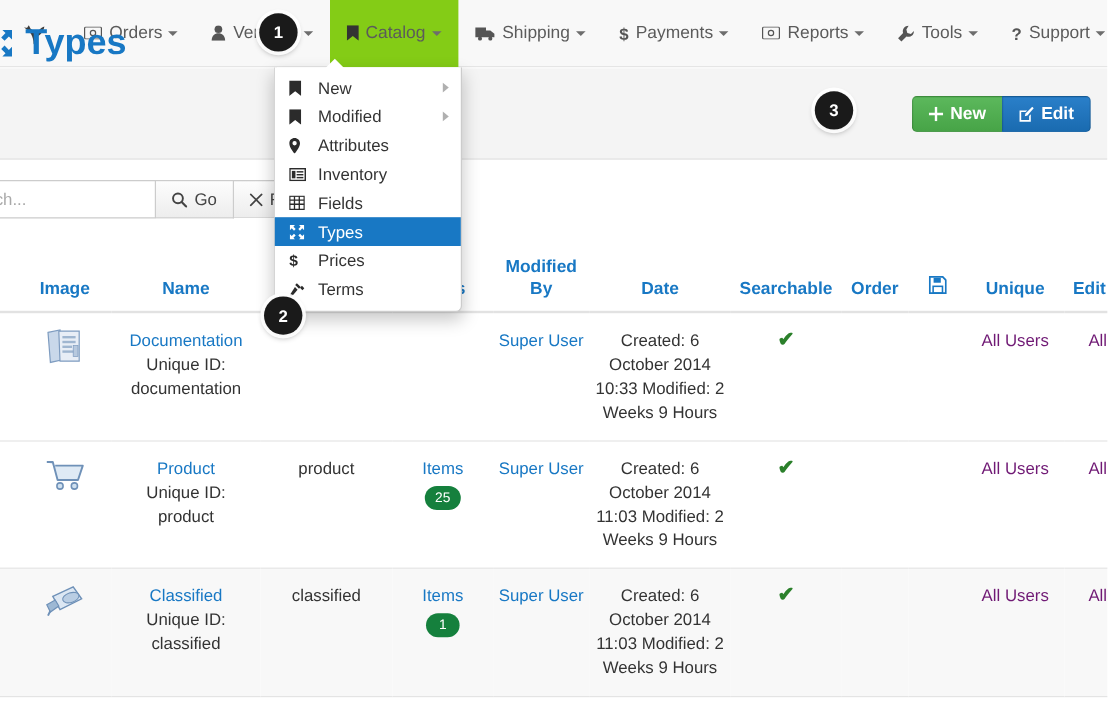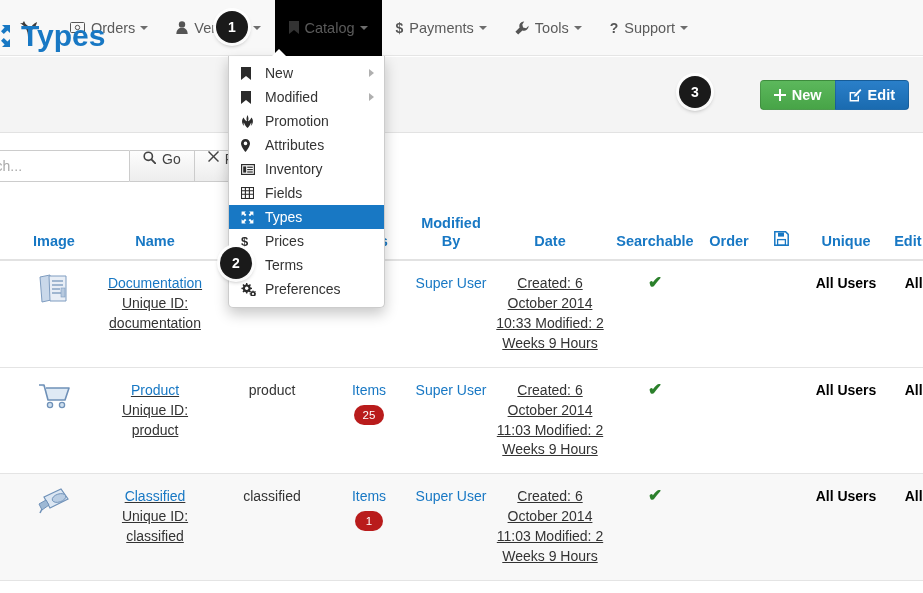--- a/index.html
+++ b/index.html
@@ -43,21 +43,21 @@
   .nav-item {
     display: flex; align-items: center;
     height: 56px;
     padding: 0 14px;
     color: #5b5b5b;
     font-size: 14.5px;
     white-space: nowrap;
     cursor: pointer;
     text-decoration: none;
   }
-  .nav-item.open { background: #000000; }
+  .nav-item.open { background: #84cc16; }
   .nav-ico {
     display: inline-flex;
     align-items: center;
     margin-right: 6px;
     color: #555;
   }
   .nav-ico svg { display: block; }
   .nav-ico.glyph { font-weight: bold; font-size: 14px; line-height: 1; }
   .caret {
     display: inline-block;
@@ -135,21 +135,21 @@
     padding: 0 10px;
     font-size: 14px;
     color: #555;
     font-family: "Liberation Sans", sans-serif;
     background: #fff;
     outline: none;
   }
   .search-input::placeholder { color: #a9a9a9; }
   .sbtn {
     height: 32px;
-    display: inline-flex; align-items: flex-start;
+    display: inline-flex; align-items: center;
     padding: 0 13px;
     font-size: 14px;
     color: #444;
     background: linear-gradient(#fdfdfd, #ededed);
     border: 1px solid #ccc;
     border-left: none;
     cursor: pointer;
     white-space: nowrap;
   }
   .sbtn .s-ico { margin-right: 6px; display: inline-flex; align-items: center; }
@@ -193,32 +193,32 @@
   .col-uid   { width: 110px; }
   .col-items { width: 84px; }
   .col-modby { width: 80px; }
   .col-date  { width: 118px; }
   .col-srch  { width: 92px; }
   .col-order { width: 56px; }
   .col-save  { width: 48px; }
   .col-acc   { width: 82px; }
   .col-eacc  { width: 96px; }
 
-  td.cell-left { text-align: left; text-decoration: underline; }
+  td.cell-left { text-align: left; }
   th.h-left { text-align: left; }
   .link { color: #1878c4; text-decoration: none; cursor: pointer; }
-  .link-purple { color: #000000; text-decoration: none; cursor: pointer; font-weight: bold; }
+  .link-purple { color: #701a75; text-decoration: none; cursor: pointer; }
   .uid-label { color: #333; }
   .badge-count {
     display: inline-block;
     min-width: 28px;
     margin-top: 4px;
     padding: 2px 9px;
     border-radius: 10px;
-    background: #b91c1c;
+    background: #15803d;
     color: #fff;
     font-size: 11.5px;
     line-height: 1.4;
   }
   .tick { color: #2b802b; font-size: 17px; font-weight: bold; line-height: 1; }
 
   .rowimg { display: inline-block; width: 34px; height: 30px; }
 
   
   .dropdown {
@@ -337,27 +337,49 @@
       <div class="nav-item open">
         <span class="nav-ico">
           <svg width="10" height="13" viewBox="0 0 10 13">
               <path d="M0 0 H10 V13 L5 9 L0 13 Z" fill="#333"></path>
             </svg>
         </span>
         <span>Catalog</span>
         <span class="caret"></span>
       </div>
 
+      <div class="nav-item">
+        <span class="nav-ico">
+          <svg width="17" height="12" viewBox="0 0 17 12">
+              <path d="M0 1 H9 V9 H0 Z" fill="#555"></path>
+              <path d="M9 3.5 H12.6 L16 6.2 V9 H9 Z" fill="#555"></path>
+              <circle cx="4" cy="10.2" r="1.7" fill="#555"></circle>
+              <circle cx="12.6" cy="10.2" r="1.7" fill="#555"></circle>
+            </svg>
+        </span>
+        <span>Shipping</span>
+        <span class="caret"></span>
+      </div>
 
       <div class="nav-item">
         <span class="nav-ico glyph">$</span>
         <span>Payments</span>
         <span class="caret"></span>
       </div>
 
+      <div class="nav-item">
+        <span class="nav-ico">
+          <svg width="15" height="11" viewBox="0 0 15 11">
+              <rect x="0.5" y="0.5" width="14" height="10" rx="1" fill="none" stroke="#555"></rect>
+              <circle cx="7.5" cy="5.5" r="2.2" fill="none" stroke="#555"></circle>
+            </svg>
+        </span>
+        <span>Reports</span>
+        <span class="caret"></span>
+      </div>
 
       <div class="nav-item">
         <span class="nav-ico">
           <svg width="14" height="14" viewBox="0 0 14 14">
               <path d="M9.2 0.4 A4.6 4.6 0 0 0 4.6 6.6 L0.4 10.8 L3.2 13.6 L7.4 9.4 A4.6 4.6 0 0 0 13.6 4.8 L11.1 7.3 L8.1 6.5 L7.3 3.5 Z" fill="#555"></path>
             </svg>
         </span>
         <span>Tools</span>
         <span class="caret"></span>
       </div>
@@ -621,28 +643,20 @@
       <span class="dd-ico">
         <svg width="10" height="13" viewBox="0 0 10 13">
             <path d="M0 0 H10 V13 L5 9 L0 13 Z" fill="currentColor"></path>
           </svg>
       </span>
       <span>Modified</span>
       <span class="dd-sub"></span>
     </div>
 
 
-    <div class="dd-item">
-      <span class="dd-ico">
-        <svg width="13" height="13" viewBox="0 0 13 13">
-            <path d="M6.5 0 C5.4 2.4 5.2 4.4 6 6.2 C4.6 5.8 3.3 4.6 2.6 2.6 C0.3 5 0.6 9.1 3.4 11.1 C2.6 9.8 2.5 8.6 2.9 7.4 C3.8 9.9 5.1 11.6 6.5 13 C7.9 11.6 9.2 9.9 10.1 7.4 C10.5 8.6 10.4 9.8 9.6 11.1 C12.4 9.1 12.7 5 10.4 2.6 C9.7 4.6 8.4 5.8 7 6.2 C7.8 4.4 7.6 2.4 6.5 0 Z" fill="currentColor"></path>
-          </svg>
-      </span>
-      <span>Promotion</span>
-    </div>
 
 
     <div class="dd-item">
       <span class="dd-ico">
         <svg width="9" height="13" viewBox="0 0 9 13">
             <path d="M4.5 0 C2 0 0 2 0 4.5 C0 7.8 4.5 13 4.5 13 C4.5 13 9 7.8 9 4.5 C9 2 7 0 4.5 0 Z M4.5 6.2 A1.8 1.8 0 1 1 4.5 2.6 A1.8 1.8 0 0 1 4.5 6.2 Z" fill="currentColor"></path>
           </svg>
       </span>
       <span>Attributes</span>
     </div>
@@ -691,31 +705,20 @@
       <span class="dd-ico">
         <svg width="13" height="13" viewBox="0 0 13 13">
             <path d="M6.4 1 L9.6 4.2 L8.2 5.6 L5 2.4 Z" fill="currentColor"></path>
             <path d="M10.6 3.2 L12.6 5.2 L11 6.8 L9 4.8 Z" fill="currentColor"></path>
             <path d="M4.8 4.2 L7 6.4 L1.8 12.4 L0.4 11 Z" fill="currentColor"></path>
           </svg>
       </span>
       <span>Terms</span>
     </div>
 
-    <div class="dd-item">
-      <span class="dd-ico">
-        <svg width="15" height="13" viewBox="0 0 15 13">
-          <path d="M5.1 0 L6.3 0 L6.6 1.4 L7.8 1.9 L9 1.1 L9.9 2 L9.1 3.2 L9.6 4.4 L11 4.7 L11 5.9 L9.6 6.2 L9.1 7.4 L9.9 8.6 L9 9.5 L7.8 8.7 L6.6 9.2 L6.3 10.6 L5.1 10.6 L4.8 9.2 L3.6 8.7 L2.4 9.5 L1.5 8.6 L2.3 7.4 L1.8 6.2 L0.4 5.9 L0.4 4.7 L1.8 4.4 L2.3 3.2 L1.5 2 L2.4 1.1 L3.6 1.9 L4.8 1.4 Z" fill="currentColor"></path>
-          <circle cx="5.7" cy="5.3" r="1.7" fill="#fff"></circle>
-          <path d="M11.6 7.4 L12.4 7.4 L12.6 8.3 L13.4 8.6 L14.2 8.1 L14.8 8.7 L14.3 9.5 L14.6 10.3 L15.5 10.5 L15.5 11.3 L14.6 11.5 L14.3 12.3 L14.8 13.1 L14.2 13.7 L13.4 13.2 L12.6 13.5 L12.4 14.4 L11.6 14.4 L11.4 13.5 L10.6 13.2 L9.8 13.7 L9.2 13.1 L9.7 12.3 L9.4 11.5 L8.5 11.3 L8.5 10.5 L9.4 10.3 L9.7 9.5 L9.2 8.7 L9.8 8.1 L10.6 8.6 L11.4 8.3 Z" fill="currentColor"></path>
-          <circle cx="12" cy="10.9" r="1.1" fill="#fff"></circle>
-        </svg>
-      </span>
-      <span>Preferences</span>
-    </div>
 
   </div>
 
   <div class="callout" id="callout-1">1</div>
   <div class="callout" id="callout-2">2</div>
   <div class="callout" id="callout-3">3</div>
 
 </div>
 
 </body></html>

